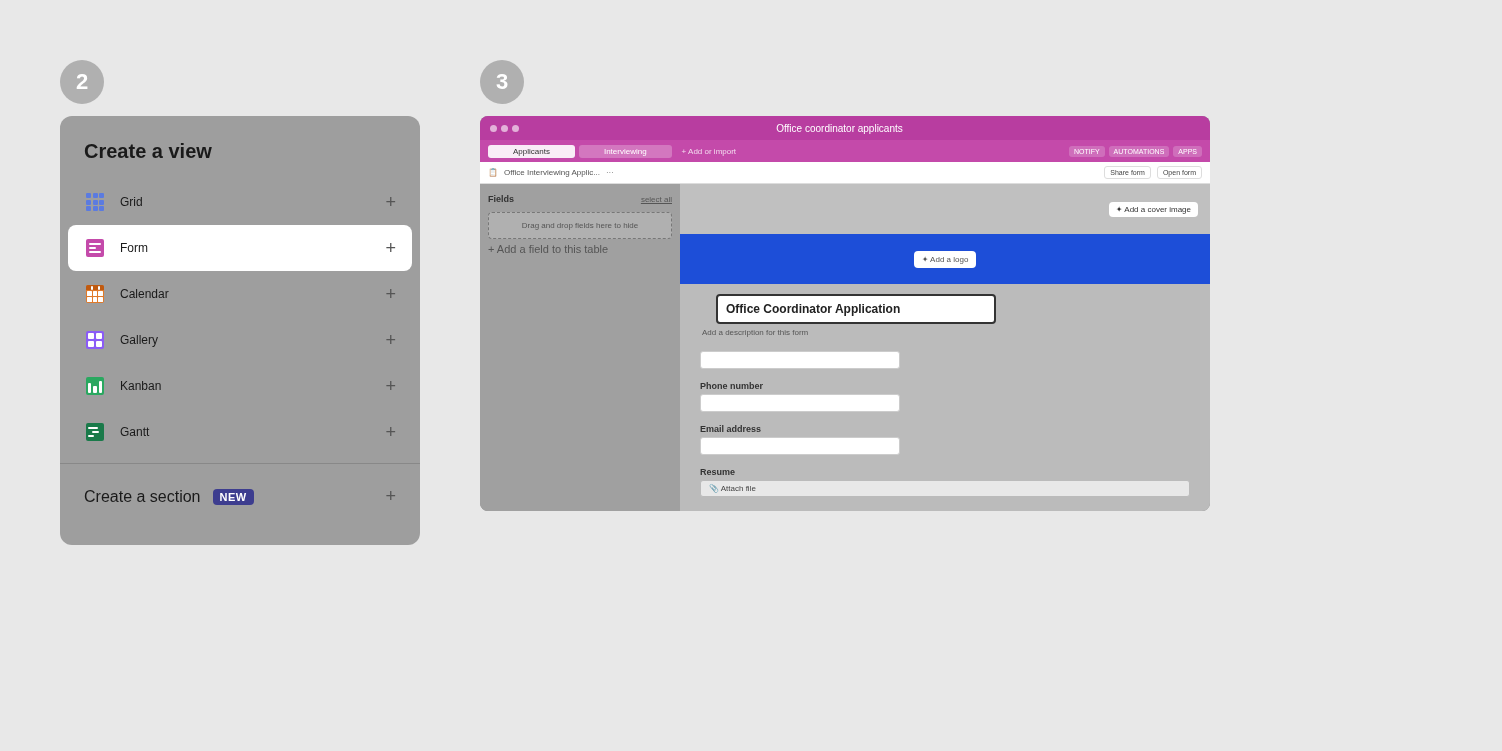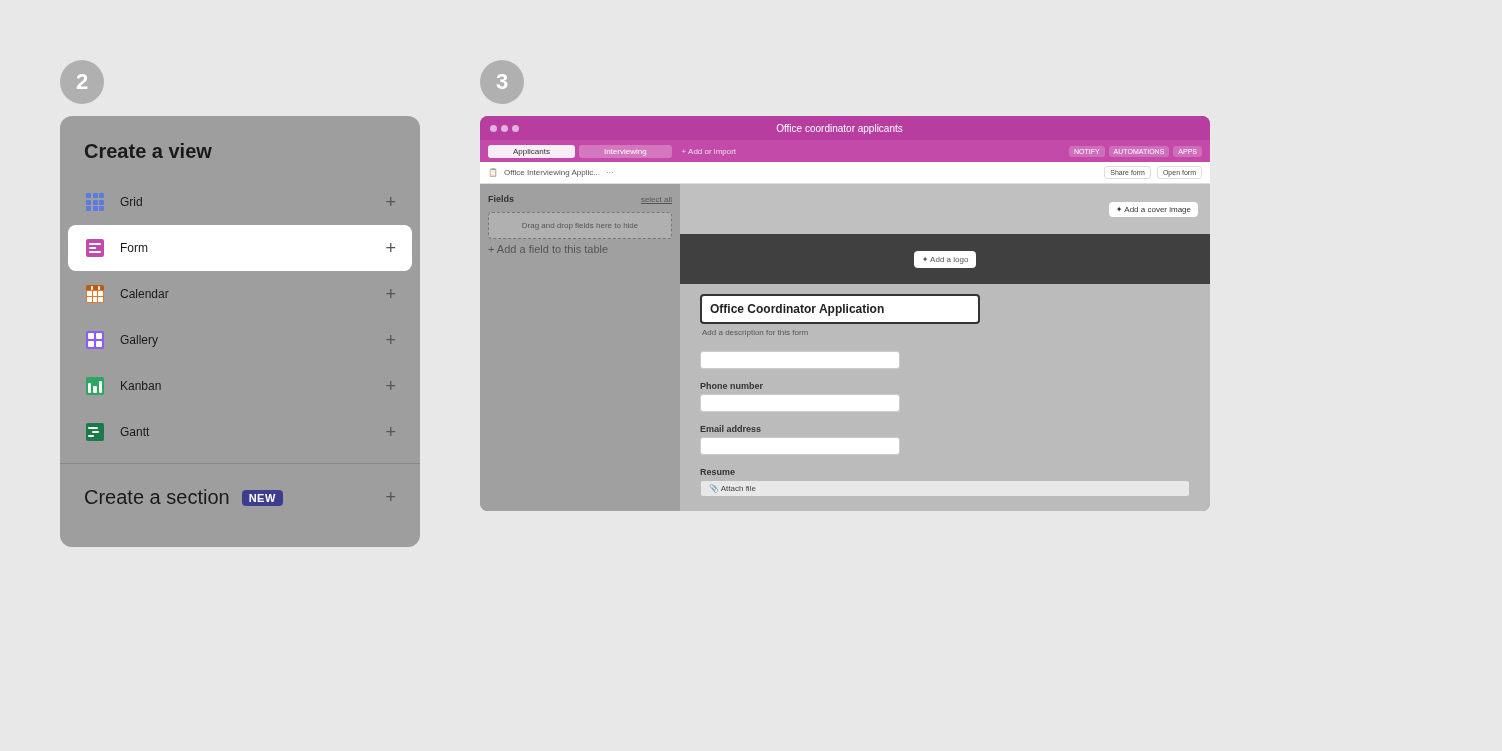--- a/index.html
+++ b/index.html
@@ -131,21 +131,21 @@
       padding: 14px 24px;
     }
 
     .create-section-left {
       display: flex;
       align-items: center;
       gap: 12px;
     }
 
     .create-section-label {
-      font-size: 20px;
+      font-size: 16px;
       color: #1a1a1a;
       font-weight: 400;
     }
 
     .new-badge {
       background: #3d3d8f;
       color: white;
       font-size: 11px;
       font-weight: 700;
       padding: 2px 7px;
@@ -359,21 +359,21 @@
       padding: 3px 7px;
       border-radius: 4px;
       color: #333;
       cursor: pointer;
       display: flex;
       align-items: center;
       gap: 3px;
     }
 
     .at-form-logo-area {
-      background: #404040;
+      background: #1d4ed8;
       height: 50px;
       display: flex;
       align-items: center;
       justify-content: center;
       padding: 0 20px;
     }
 
     .at-logo-btn {
       background: white;
       font-size: 8px;
@@ -388,20 +388,21 @@
 
     .at-form-content {
       padding: 10px 20px 20px 20px;
       background: #bbb;
     }
 
     
     .at-form-title-container {
       position: relative;
       margin-bottom: 4px;
+      margin-left: 16px;
     }
 
     .at-form-title-box {
       background: white;
       border: 2px solid #333;
       border-radius: 4px;
       padding: 6px 8px;
       font-size: 12px;
       font-weight: 600;
       color: #222;

